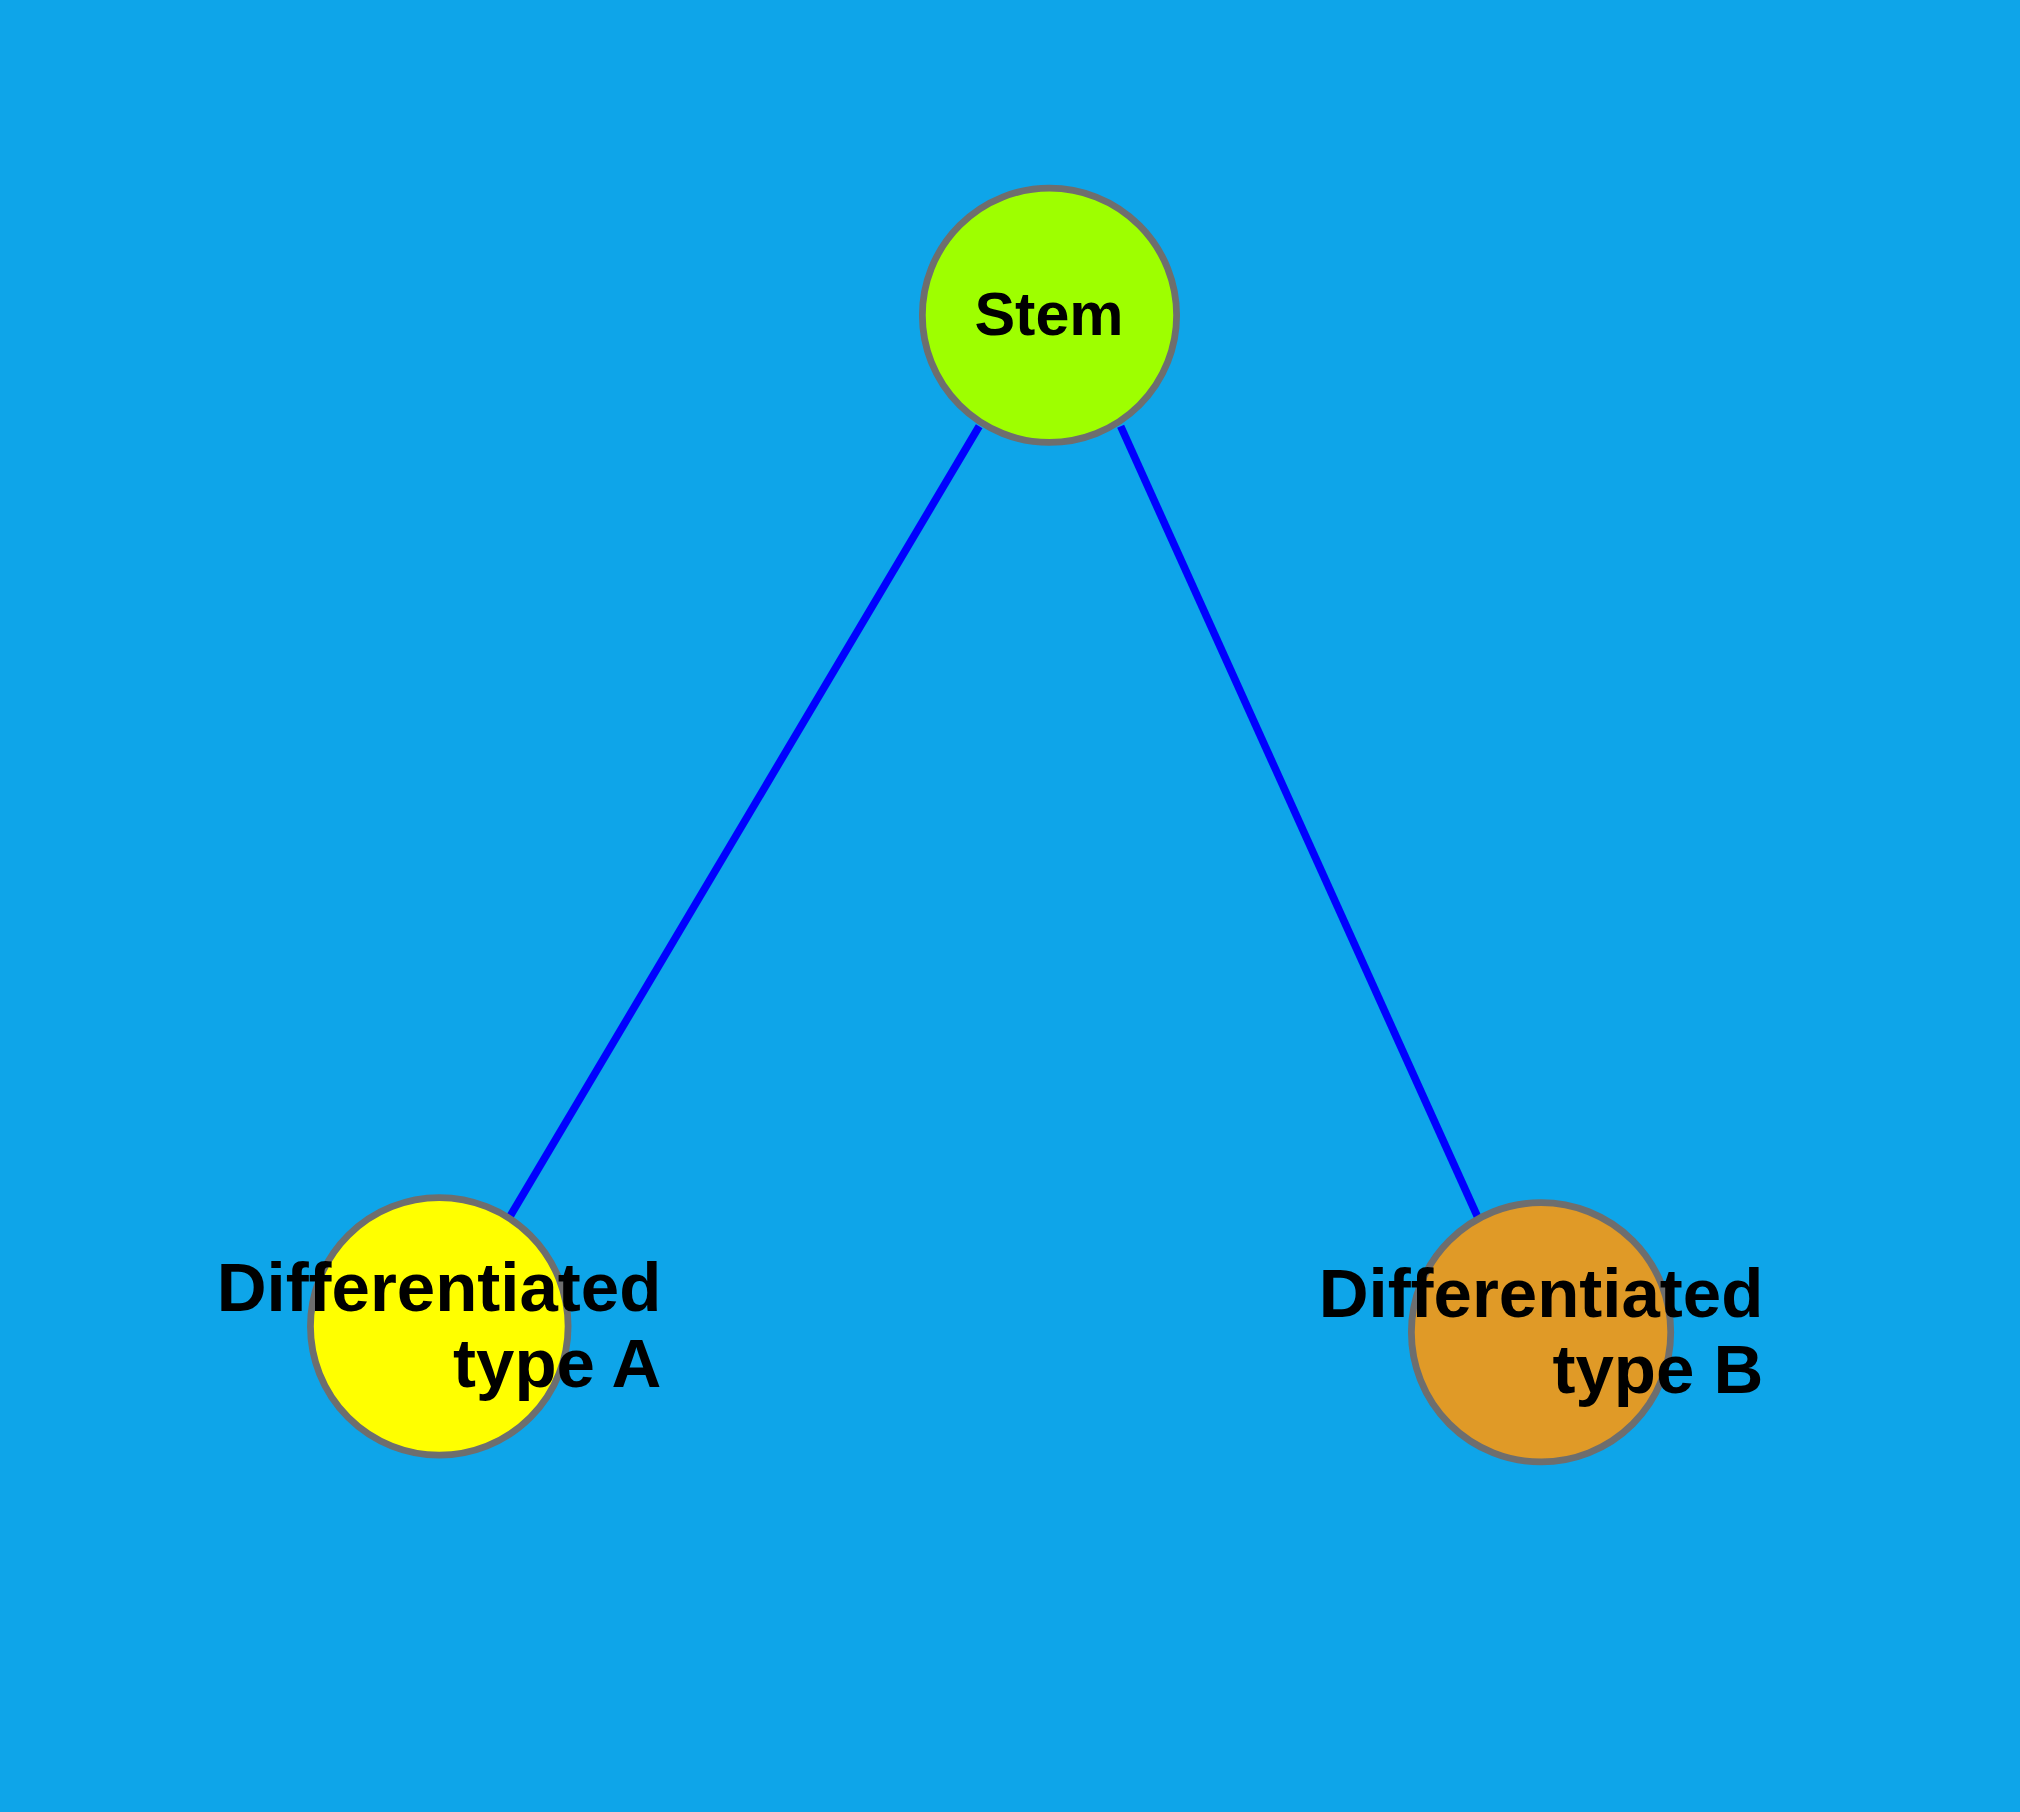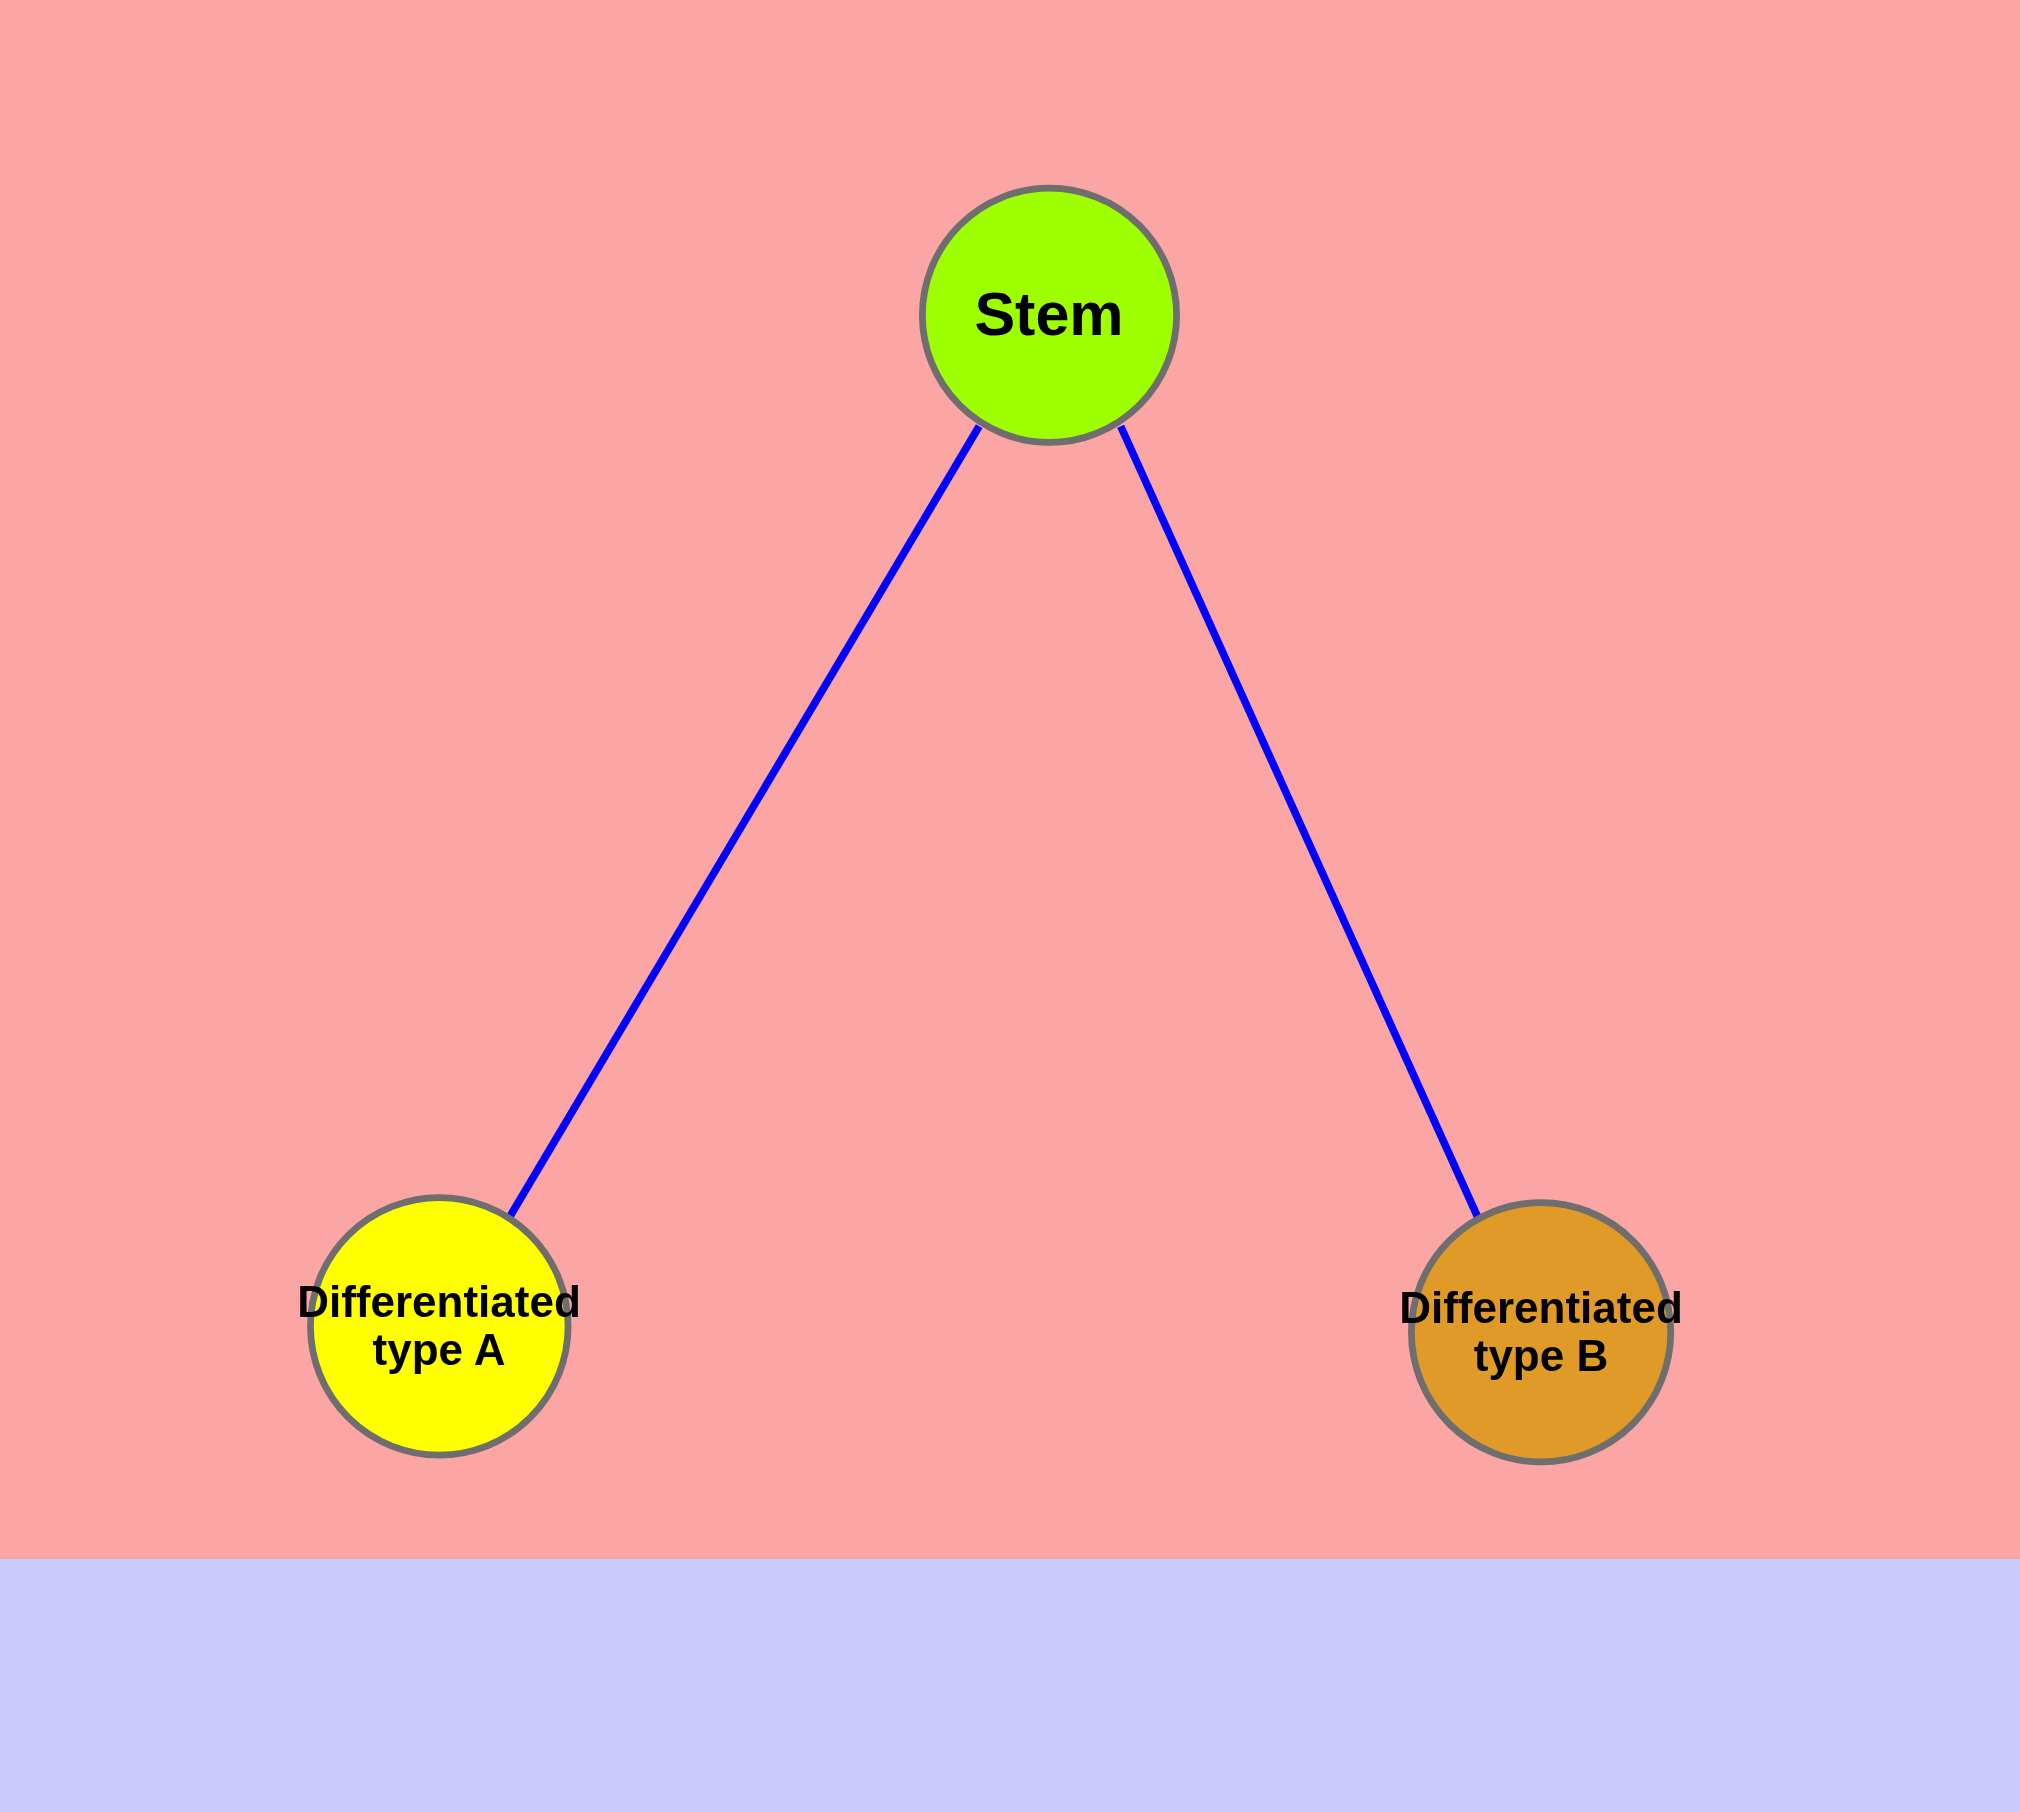--- a/index.html
+++ b/index.html
@@ -26,26 +26,26 @@
     position: absolute;
     text-align: center;
     font-weight: bold;
     color: #000000;
     line-height: 1.10;
     white-space: pre;
     pointer-events: none;
     transform: translate(-50%, -50%);
   }
   .label-stem  { font-size: 61px; }
-  .label-child { font-size: 44px; }
+  .label-child { font-size: 69px; text-align: right; }
 </style>
 </head>
 <body>
 
-<div id="canvas" style="width: 2021px; height: 1559px; background: #fca5a5;">
+<div id="canvas" style="width: 2021px; height: 1812px; background: #0ea5e9;">
 
   <svg id="graph-svg" viewBox="0 0 2384 2138" style="width: 2021px; height: 1812px;">
     <g>
       <line id="edge-0" x1="1155" y1="503" x2="601" y2="1436" stroke="#0000ff" stroke-width="9" stroke-linecap="butt"></line>
       <line id="edge-1" x1="1322" y1="503" x2="1745" y2="1440" stroke="#0000ff" stroke-width="9" stroke-linecap="butt"></line>
     </g>
     <g>
       <circle id="node-0" cx="1238" cy="372" r="150" fill="#9eff00" stroke="#6e6e6e" stroke-width="8"></circle>
       <circle id="node-1" cx="518" cy="1565" r="152" fill="#ffff00" stroke="#6e6e6e" stroke-width="8"></circle>
       <circle id="node-2" cx="1818" cy="1572" r="153" fill="#e09a27" stroke="#6e6e6e" stroke-width="8"></circle>

